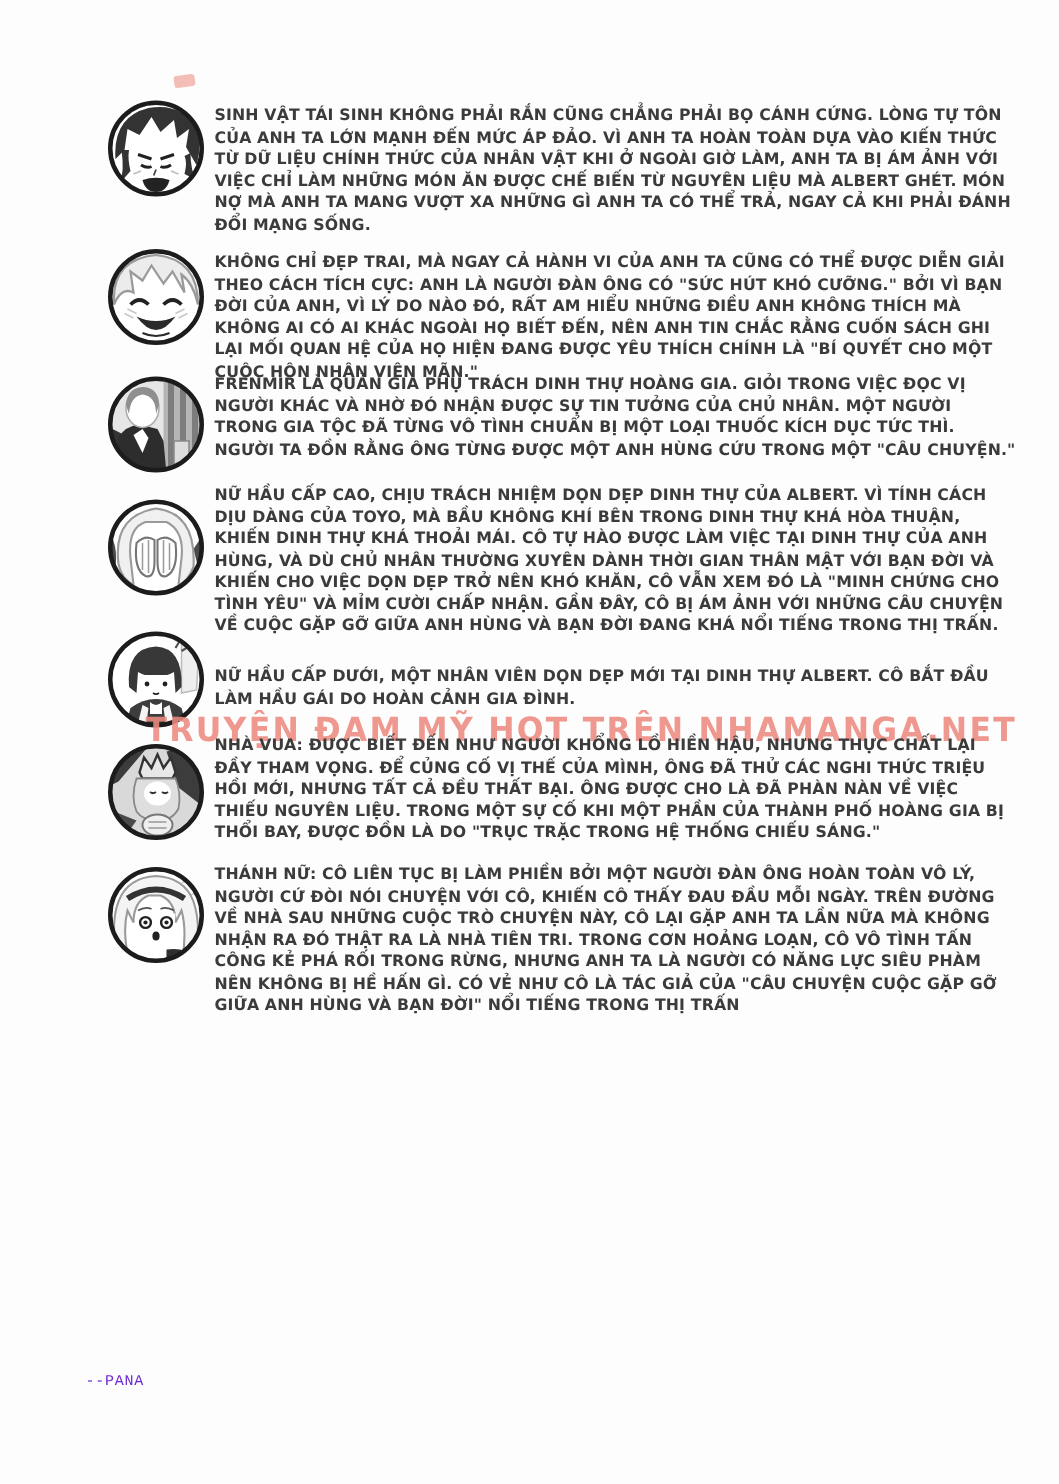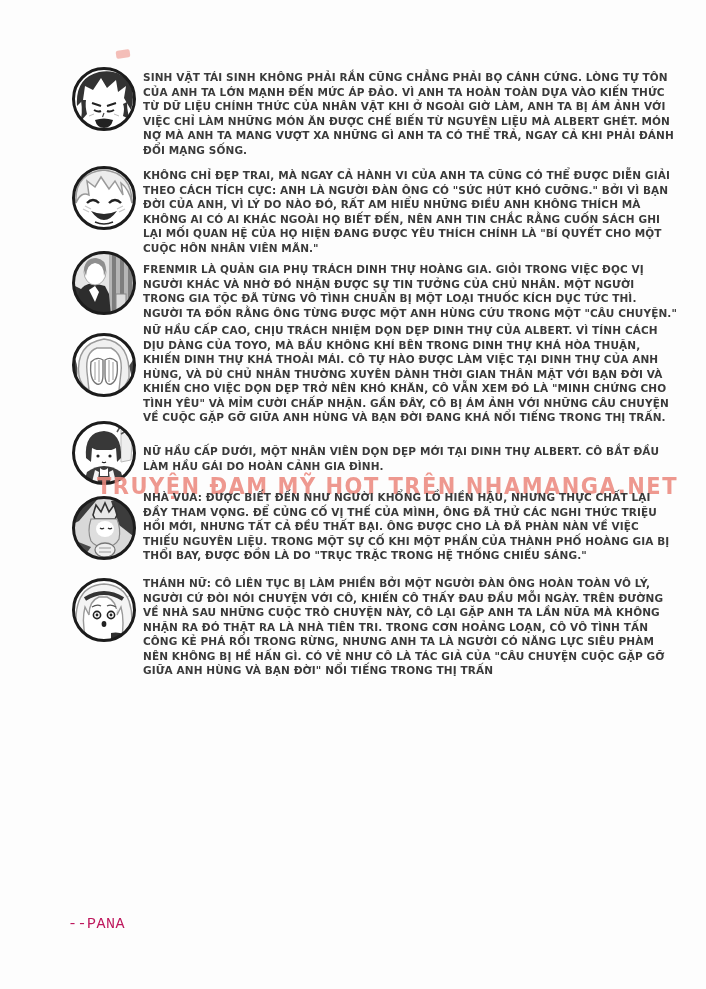--- a/index.html
+++ b/index.html
@@ -27,23 +27,23 @@
     font-size:21px;font-weight:bold;letter-spacing:1.5px;
     color:#ec8b80;opacity:0.88;white-space:nowrap;
     transform:scaleY(1.06);transform-origin:left top;
   }
   .watermark-fragment{
     position:absolute;left:116px;top:50px;width:14px;height:8px;
     background:#ec8b80;opacity:0.55;border-radius:2px;
     transform:rotate(-8deg);
   }
   .footer-credit{
-    position:absolute;left:68px;top:916px;
+    position:absolute;left:57px;top:916px;
     font-family:"Liberation Mono", monospace;
-    font-size:15px;color:#be185d;letter-spacing:0.5px;
+    font-size:10px;color:#6d28d9;letter-spacing:0.5px;
   }
 </style>
 </head>
 <body>
 
 <div class="page">
 
   <div class="watermark-fragment"></div>
 
   <div class="row" style="top:66px">
@@ -110,21 +110,21 @@
           <rect x="45" y="44" width="10" height="22" fill="#ddd" stroke="#888" stroke-width="1"></rect>
           <path d="M0 34 L12 40 L8 66 L0 66 Z" fill="#333"></path>
           <path d="M4 66 L8 42 Q12 34 22 33 L34 36 L38 44 L40 66 Z" fill="#2d2d2d"></path>
           <path d="M18 40 L24 36 L28 42 L24 52 Z" fill="#fff"></path>
           <ellipse cx="24" cy="22" rx="11" ry="13" fill="#fff" stroke="#aaa" stroke-width="1"></ellipse>
           <path d="M13 20 Q14 8 25 8 Q35 9 35 20 L33 26 Q33 14 24 13 Q16 14 15 26 Z" fill="#8f8f8f"></path>
         </g>
         <circle cx="33" cy="33" r="30.5" fill="none" stroke="#1c1c1c" stroke-width="3"></circle>
       </svg>
     </span>
-    <p class="desc" style="top:14px">FRENMIR LÀ QUẢN GIA PHỤ TRÁCH DINH THỰ HOÀNG GIA. GIỎI TRONG VIỆC ĐỌC VỊ NGƯỜI KHÁC VÀ NHỜ ĐÓ NHẬN ĐƯỢC SỰ TIN TƯỞNG CỦA CHỦ NHÂN. MỘT NGƯỜI TRONG GIA TỘC ĐÃ TỪNG VÔ TÌNH CHUẨN BỊ MỘT LOẠI THUỐC KÍCH DỤC TỨC THÌ. NGƯỜI TA ĐỒN RẰNG ÔNG TỪNG ĐƯỢC MỘT ANH HÙNG CỨU TRONG MỘT "CÂU CHUYỆN."</p>
+    <p class="desc" style="top:1px">FRENMIR LÀ QUẢN GIA PHỤ TRÁCH DINH THỰ HOÀNG GIA. GIỎI TRONG VIỆC ĐỌC VỊ NGƯỜI KHÁC VÀ NHỜ ĐÓ NHẬN ĐƯỢC SỰ TIN TƯỞNG CỦA CHỦ NHÂN. MỘT NGƯỜI TRONG GIA TỘC ĐÃ TỪNG VÔ TÌNH CHUẨN BỊ MỘT LOẠI THUỐC KÍCH DỤC TỨC THÌ. NGƯỜI TA ĐỒN RẰNG ÔNG TỪNG ĐƯỢC MỘT ANH HÙNG CỨU TRONG MỘT "CÂU CHUYỆN."</p>
   </div>
 
   <div class="row" style="top:322px">
     <span class="avatar" style="top:10px">
       <svg viewBox="0 0 66 66">
         <defs>
             <clipPath id="c3">
               <circle cx="33" cy="33" r="30"></circle>
             </clipPath>
           </defs>

